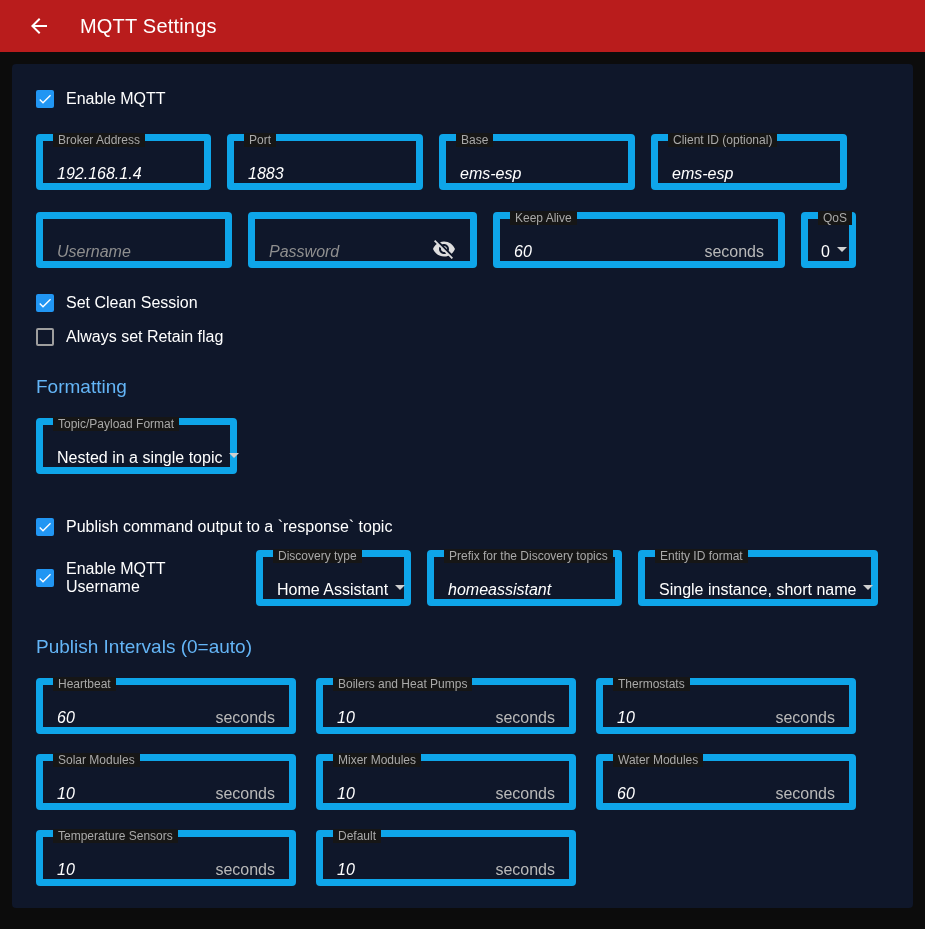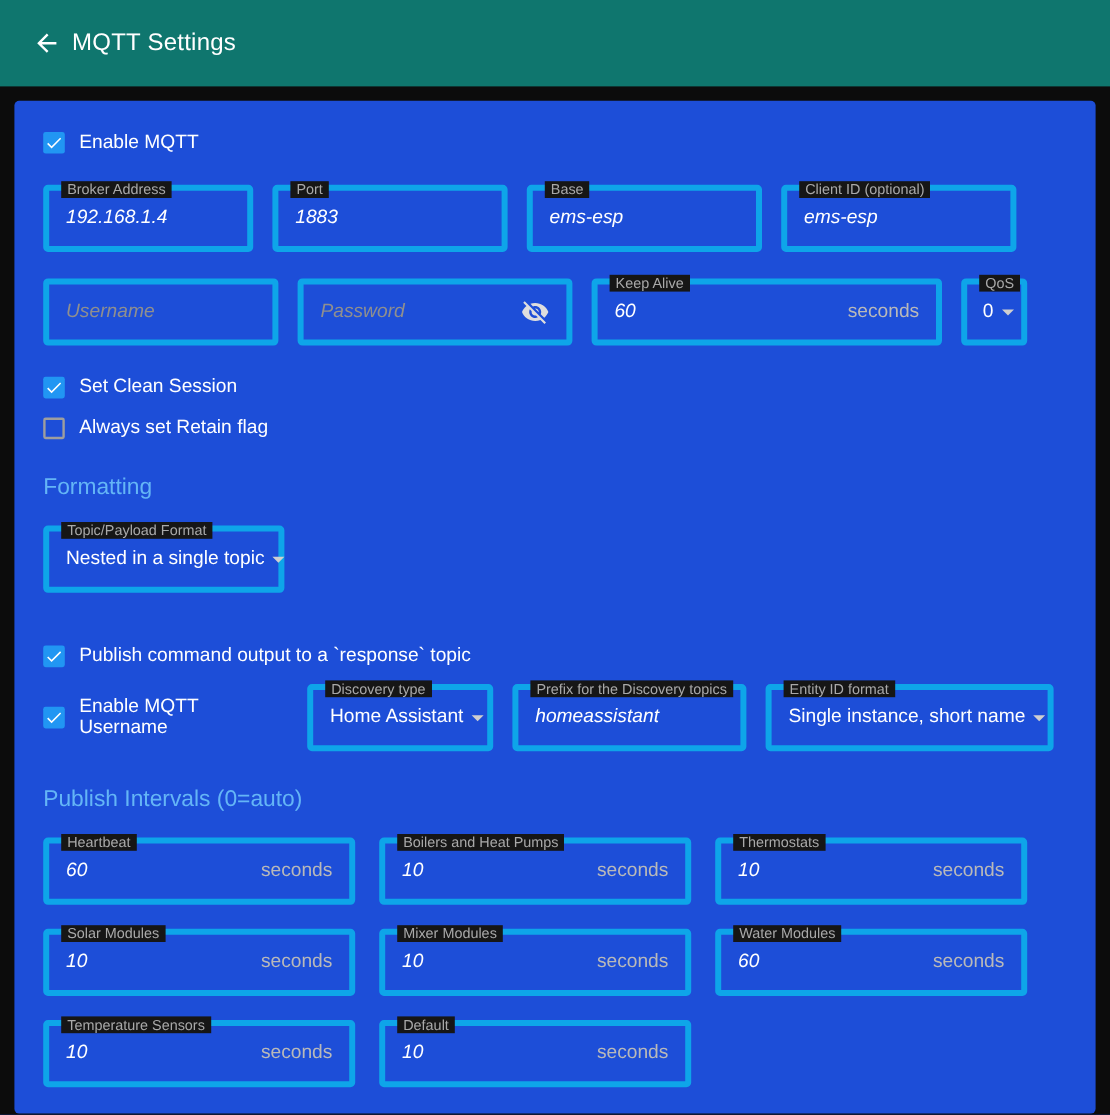--- a/index.html
+++ b/index.html
@@ -5,39 +5,40 @@
   * { margin:0; padding:0; box-sizing:border-box; }
   html,body { width:925px; height:929px; }
   body {
     background:#0c0c0c;
     font-family:"Liberation Sans", sans-serif;
     overflow:hidden;
     color:#fff;
   }
   
   .appbar {
-    height:72px;
-    background:#0f766e;
+    height:52px;
+    background:#b91c1c;
     display:flex;
     align-items:center;
     padding:0 18px;
+    gap:20px;
   }
   .back-btn {
     background:none; border:none; cursor:pointer;
     width:42px; height:42px; border-radius:50%;
     display:flex; align-items:center; justify-content:center;
     color:#fff;
   }
   .appbar h1 {
     font-size:20px; font-weight:500; color:#fff; letter-spacing:.2px;
   }
   
   .panel {
     margin:12px 12px 0 12px;
-    background:#1d4ed8;
+    background:#0f172a;
     border-radius:4px;
     padding:26px 24px 22px 24px;
     min-height:837px;
   }
   
   .cbrow {
     display:flex; align-items:center; gap:12px;
     font-size:16px; color:#fff; cursor:pointer;
     width:max-content;
   }
@@ -47,23 +48,23 @@
     display:flex; align-items:center; justify-content:center;
   }
   .cb.checked { background:#2196f3; }
   .cb.unchecked { background:transparent; border:2px solid #9e9e9e; }
   .cb svg { width:16px; height:16px; }
   
   .row { display:flex; gap:16px; }
   .field {
     position:relative;
     height:56px;
-    border:5px solid #0ea5e9;
+    border:7px solid #0ea5e9;
     border-radius:4px;
-    display:flex; align-items:center;
+    display:flex; align-items:flex-end;
     padding:0 14px;
     background:transparent;
   }
   .flabel {
     position:absolute; top:-8px; left:10px;
     background:#161616;
     padding:0 5px;
     font-size:12px; color:#a9a9a9;
     white-space:nowrap;
     line-height:14px;

